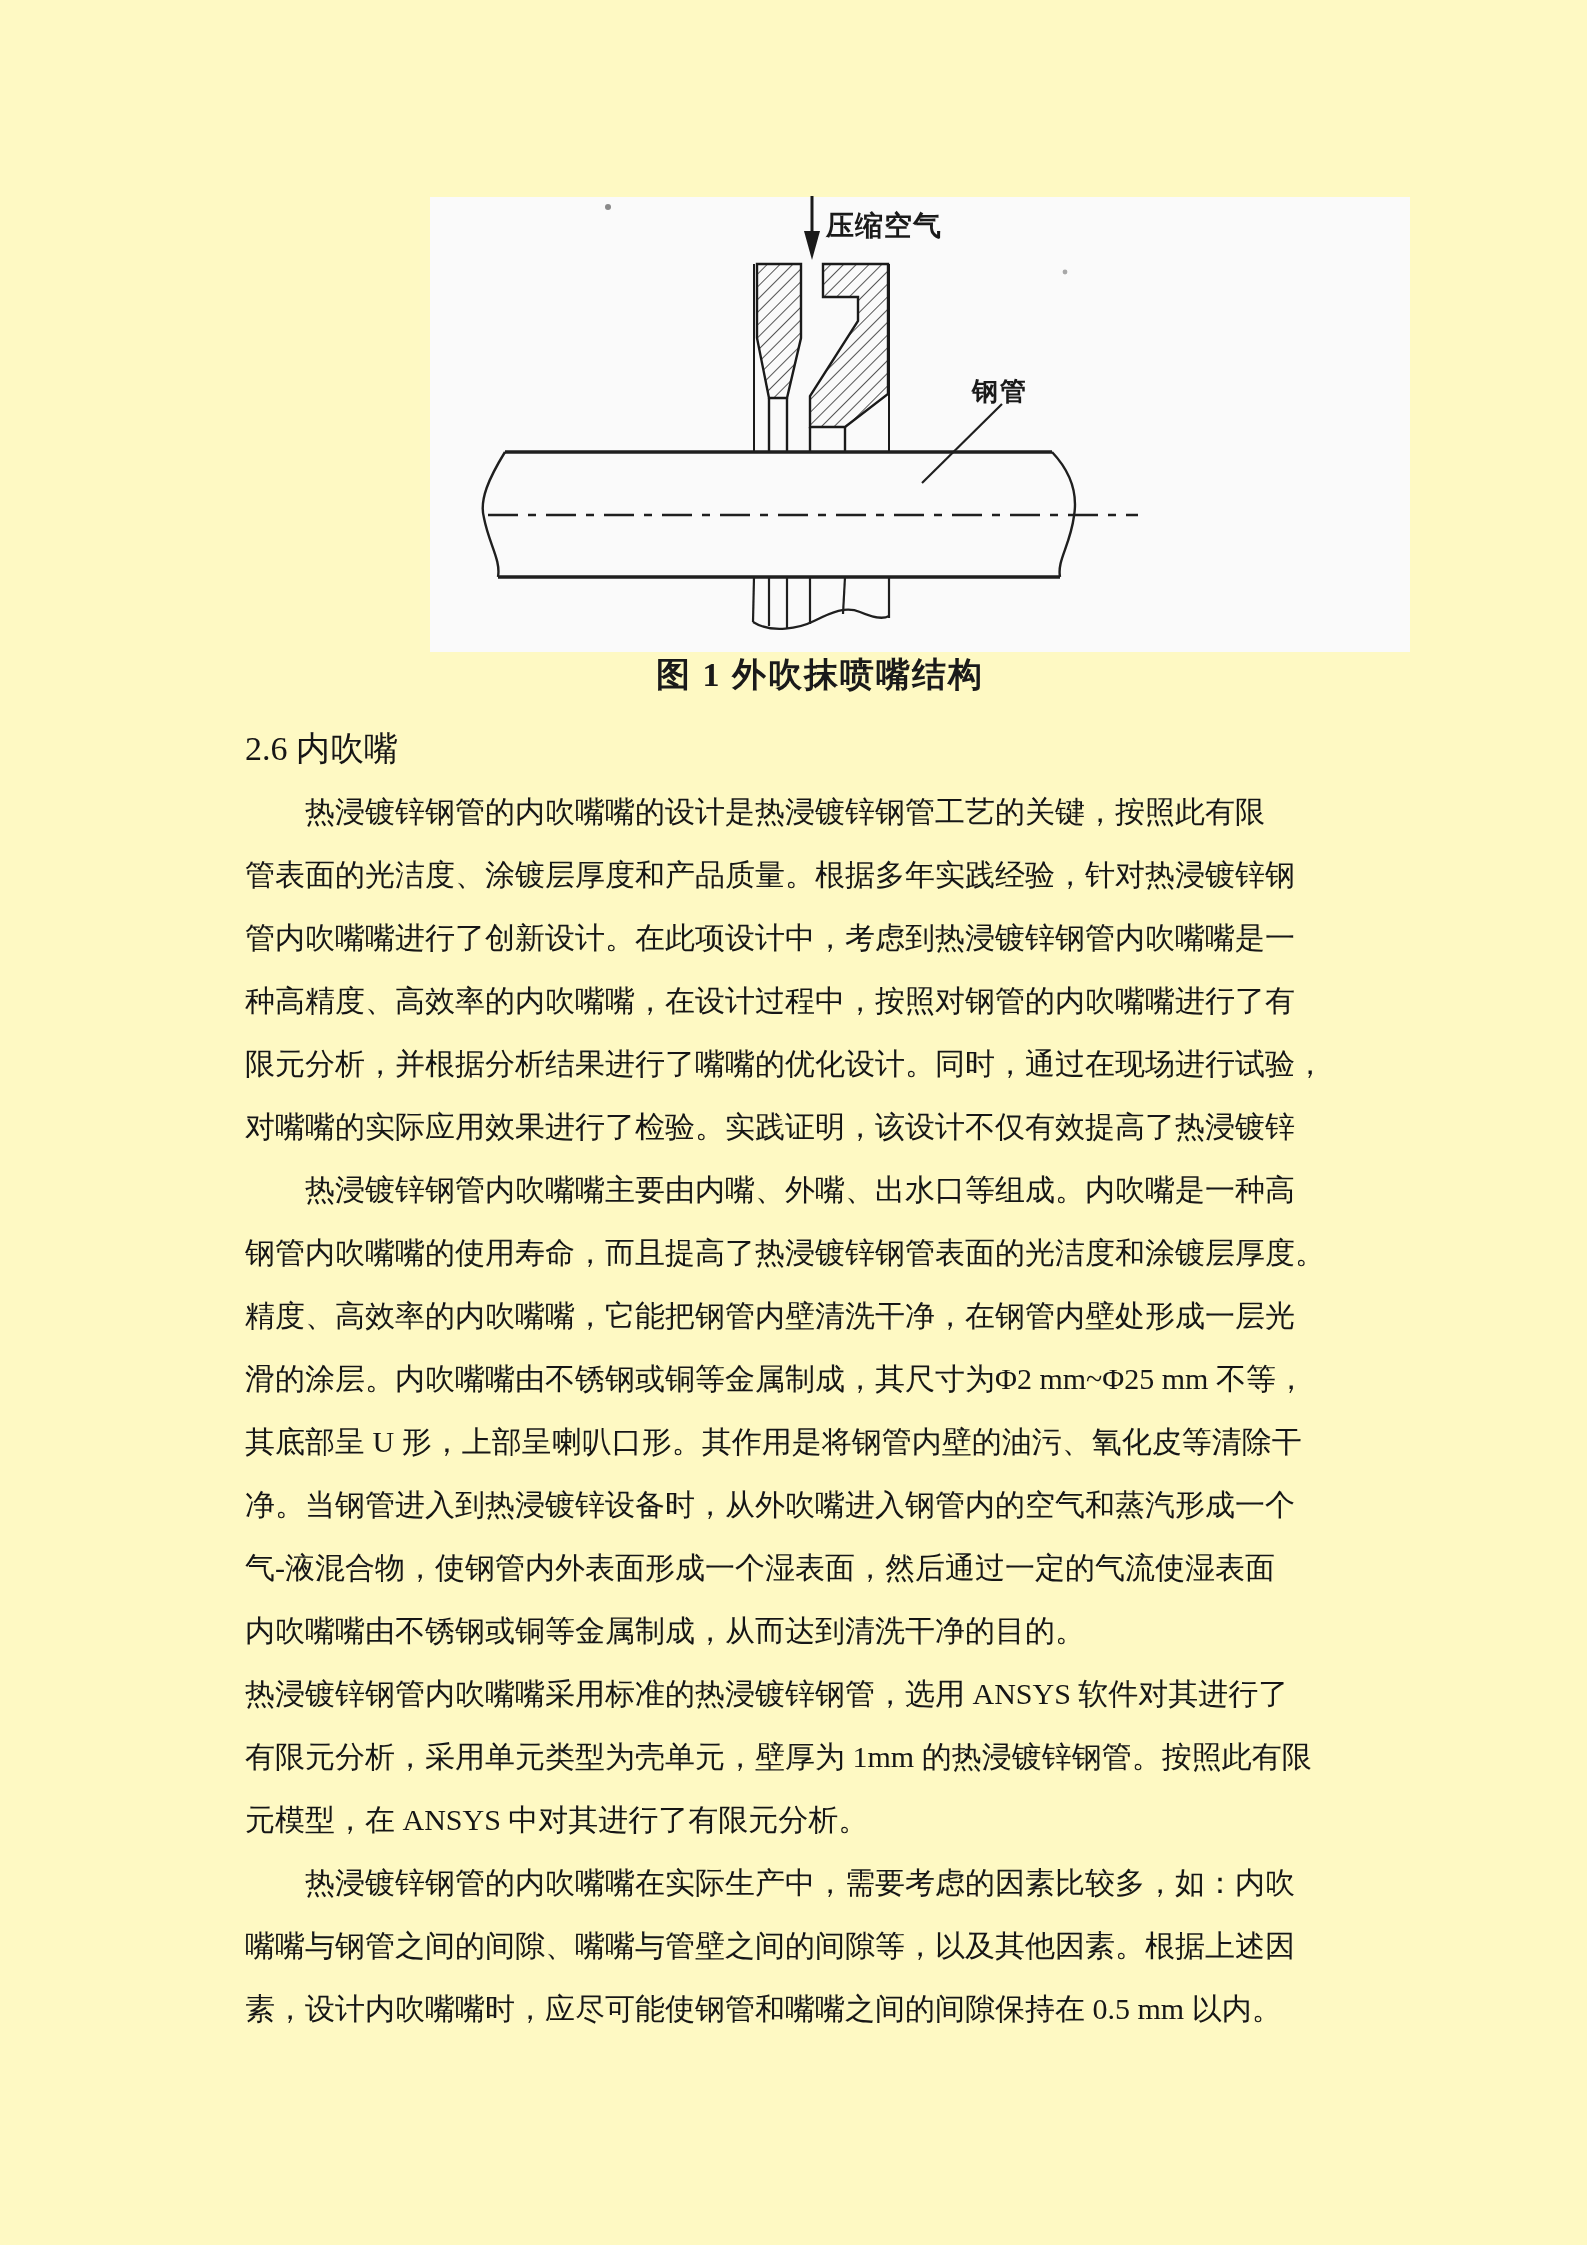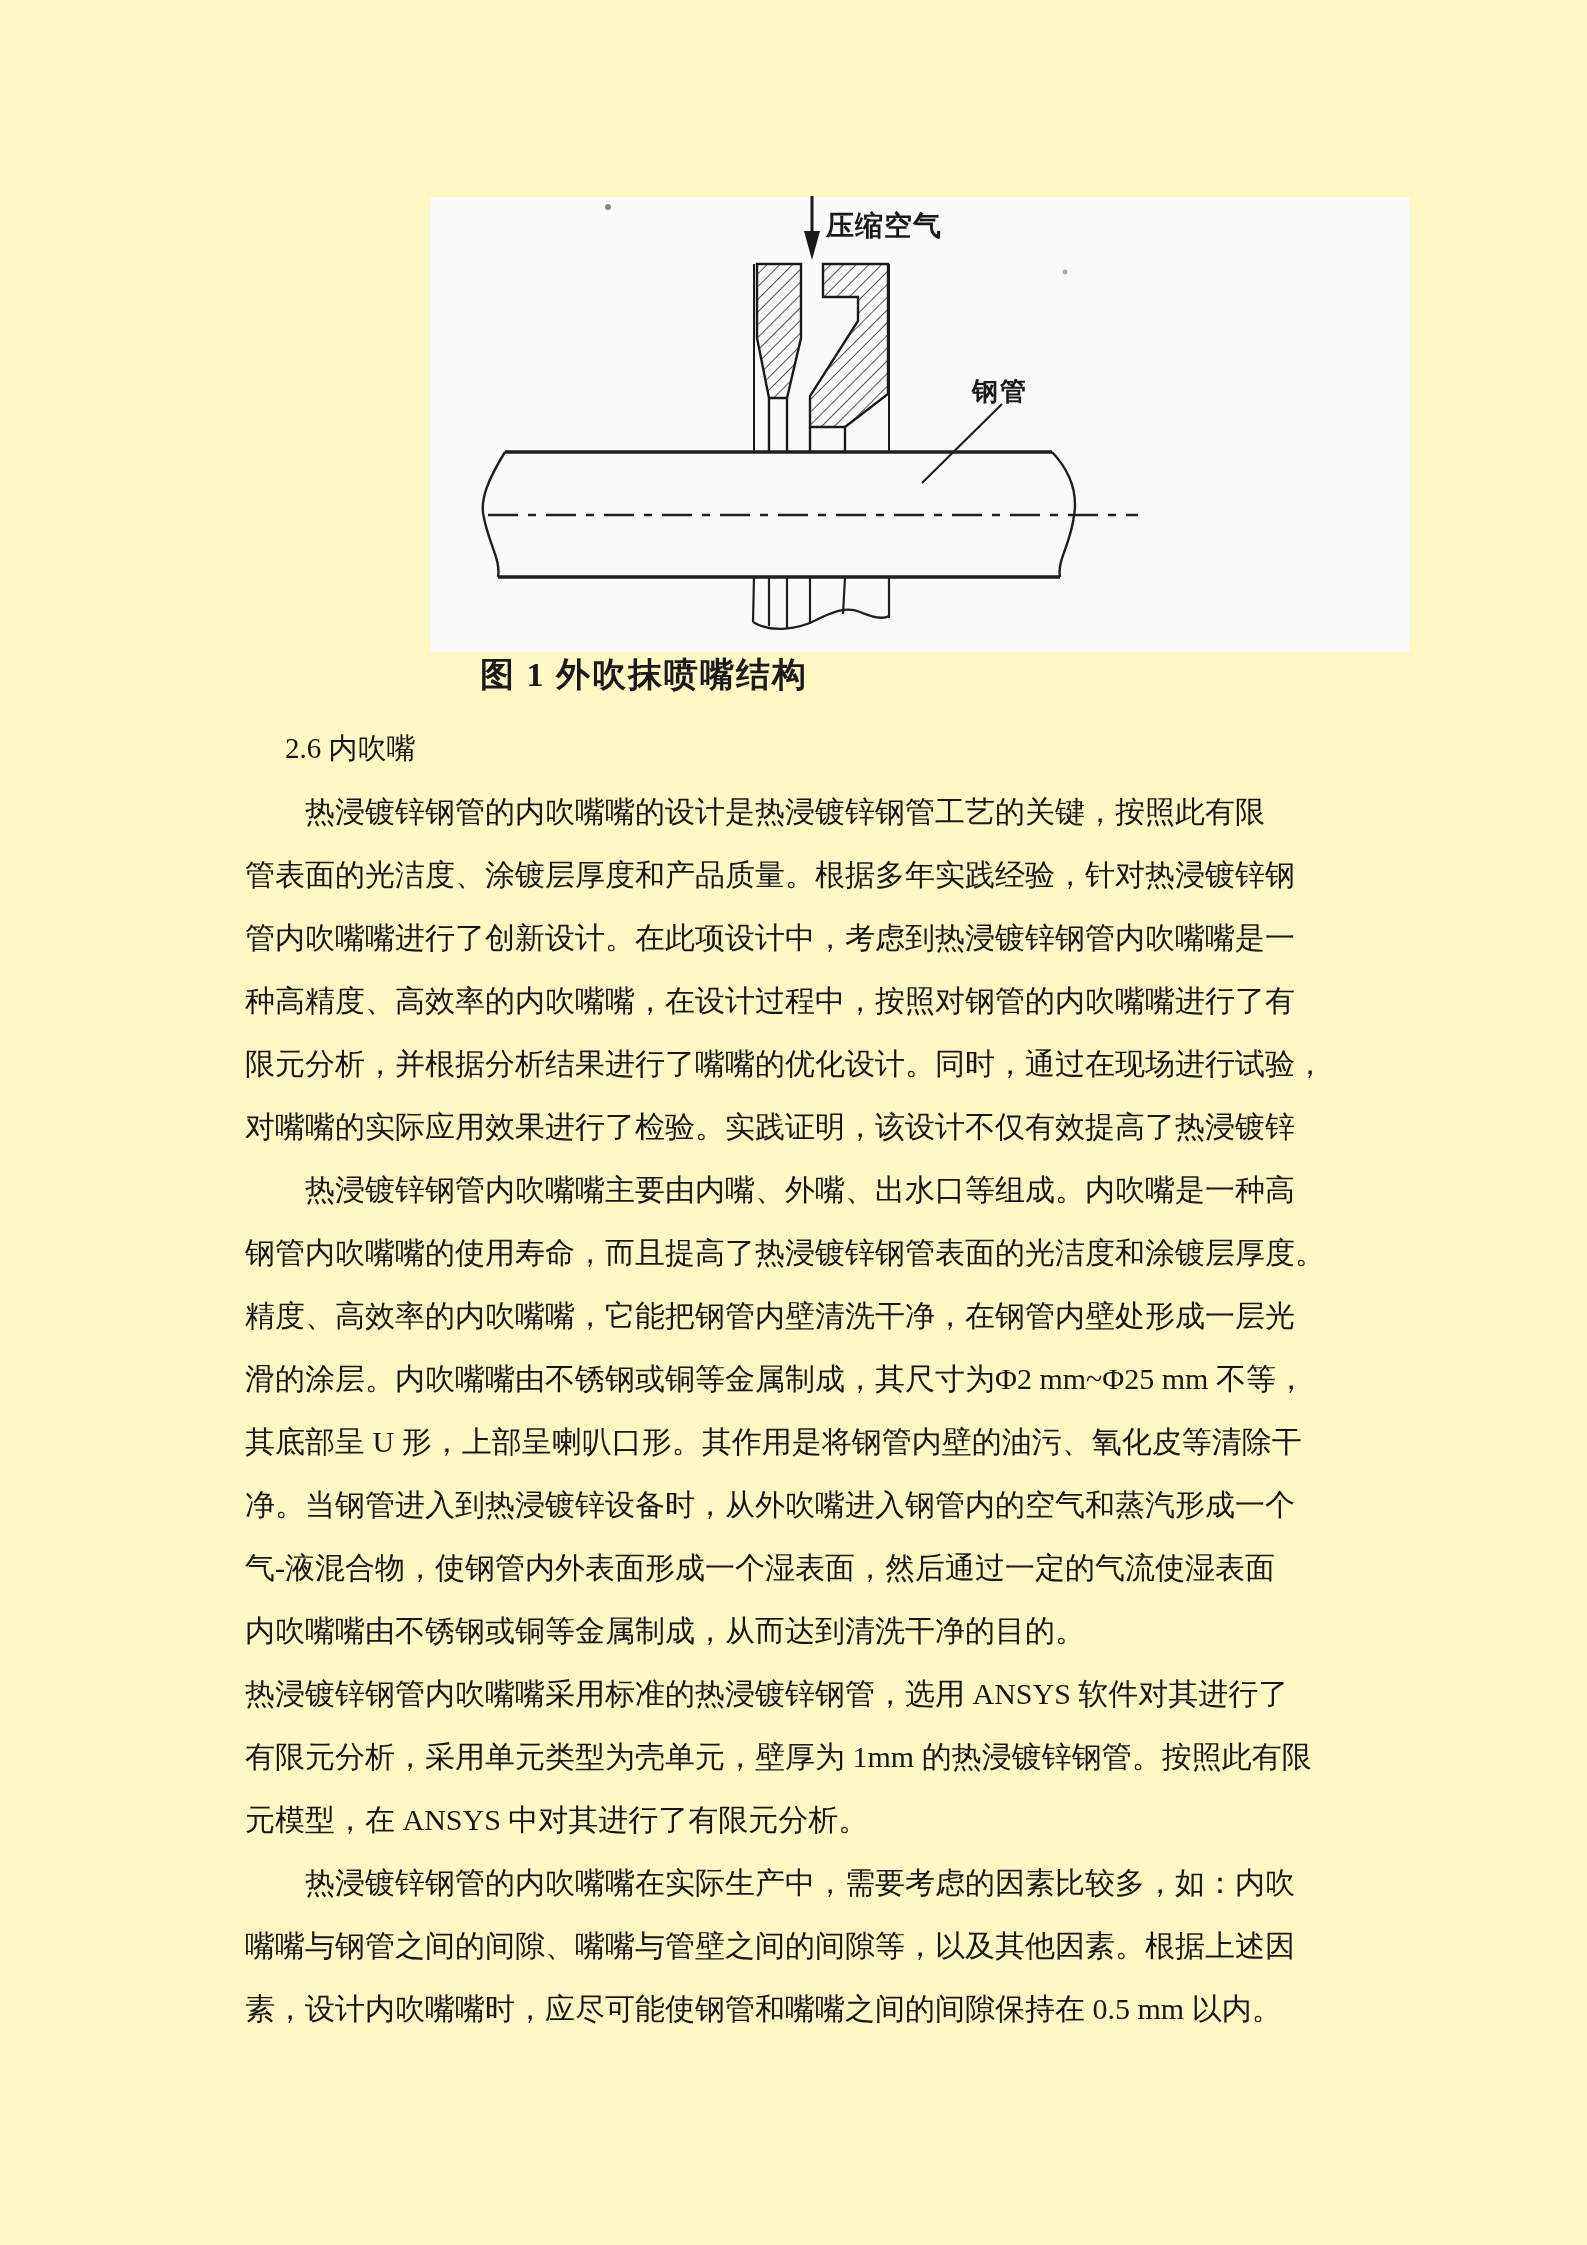--- a/index.html
+++ b/index.html
@@ -29,21 +29,21 @@
     left: 480px;
     top: 140px;
     width: 680px;
     height: 520px;
   }
   .figure-caption {
     position: absolute;
     left: 480px;
     top: 652px;
     width: 680px;
-    text-align: left;
+    text-align: center;
     font-size: 34px;
     font-weight: bold;
     letter-spacing: 2px;
     color: #1a1a1a;
     white-space: nowrap;
   }
   .textblock {
     position: absolute;
     left: 245px;
     top: 717px;
@@ -51,22 +51,21 @@
   }
   .line {
     height: 63px;
     line-height: 63px;
     font-size: 30px;
     white-space: nowrap;
     letter-spacing: 0px;
     color: #161616;
   }
   .line.heading {
-    font-size: 29px;
-    margin-left: 40px;
+    font-size: 34px;
   }
   .line.indent {
     padding-left: 60px;
   }
   svg text {
     font-family: "Liberation Serif", "DejaVu Serif", serif;
     fill: #1a1a1a;
   }
 </style>
 </head>

